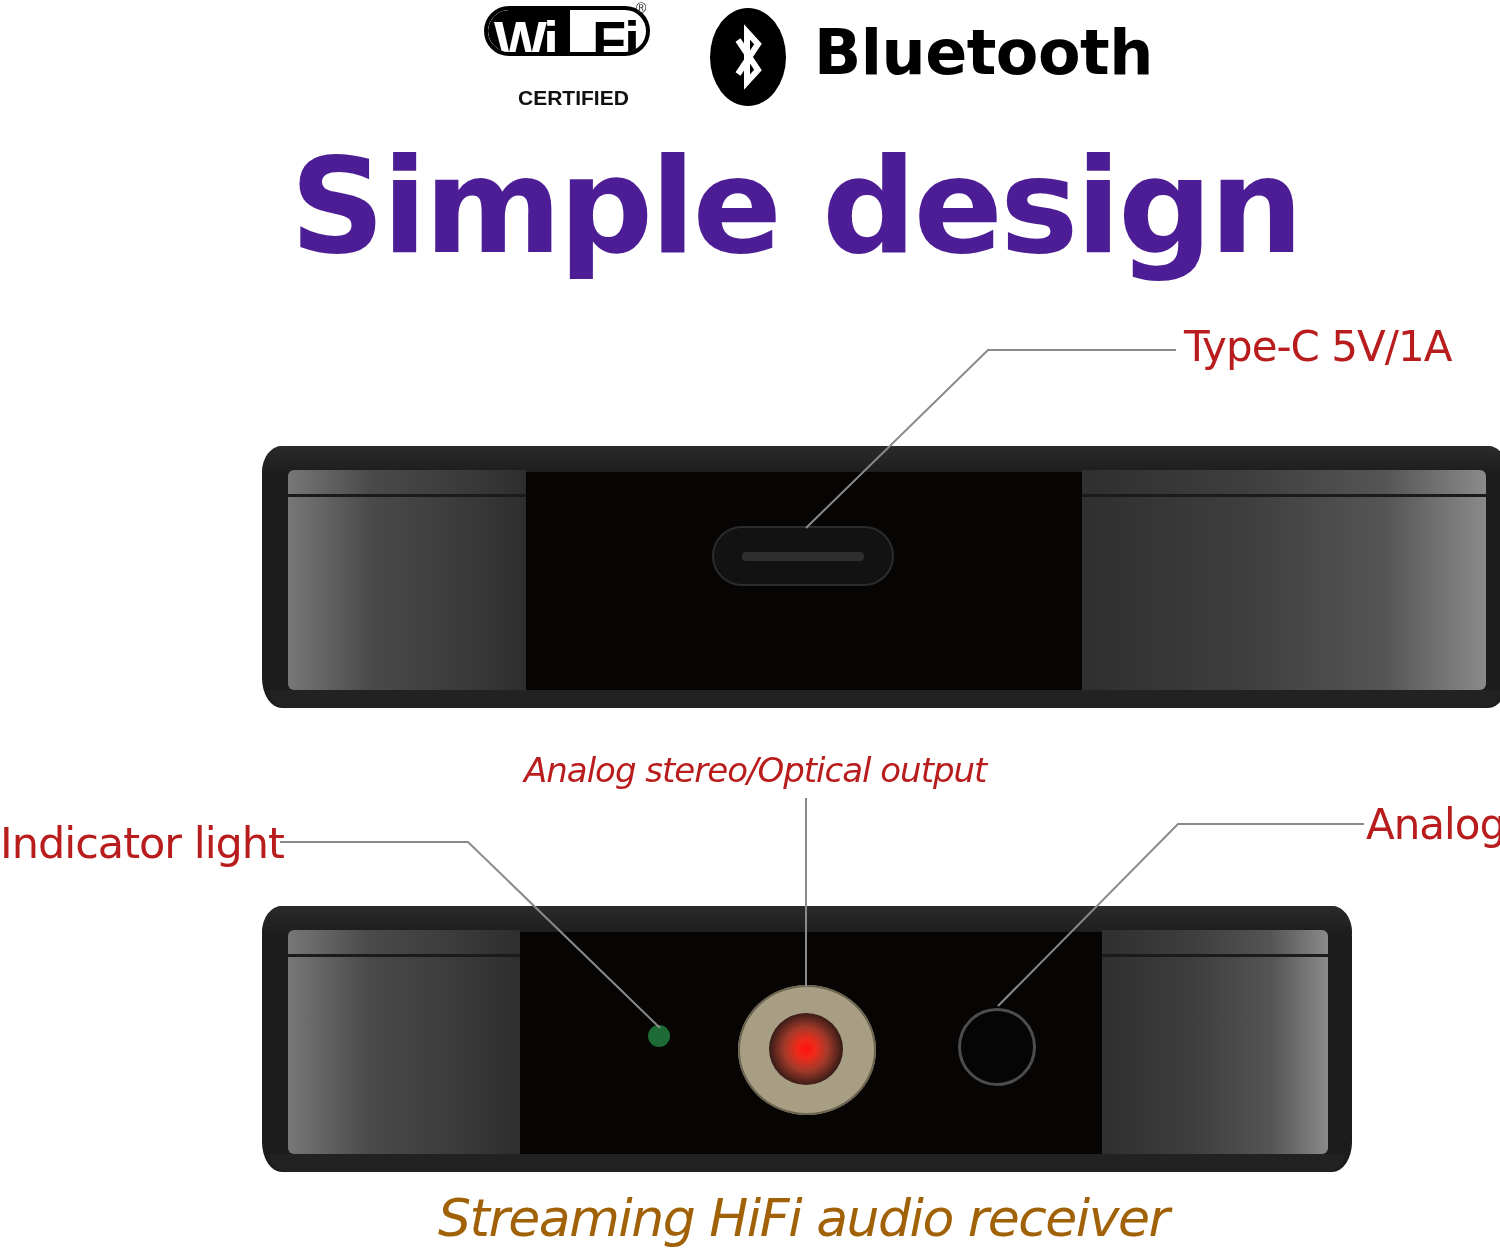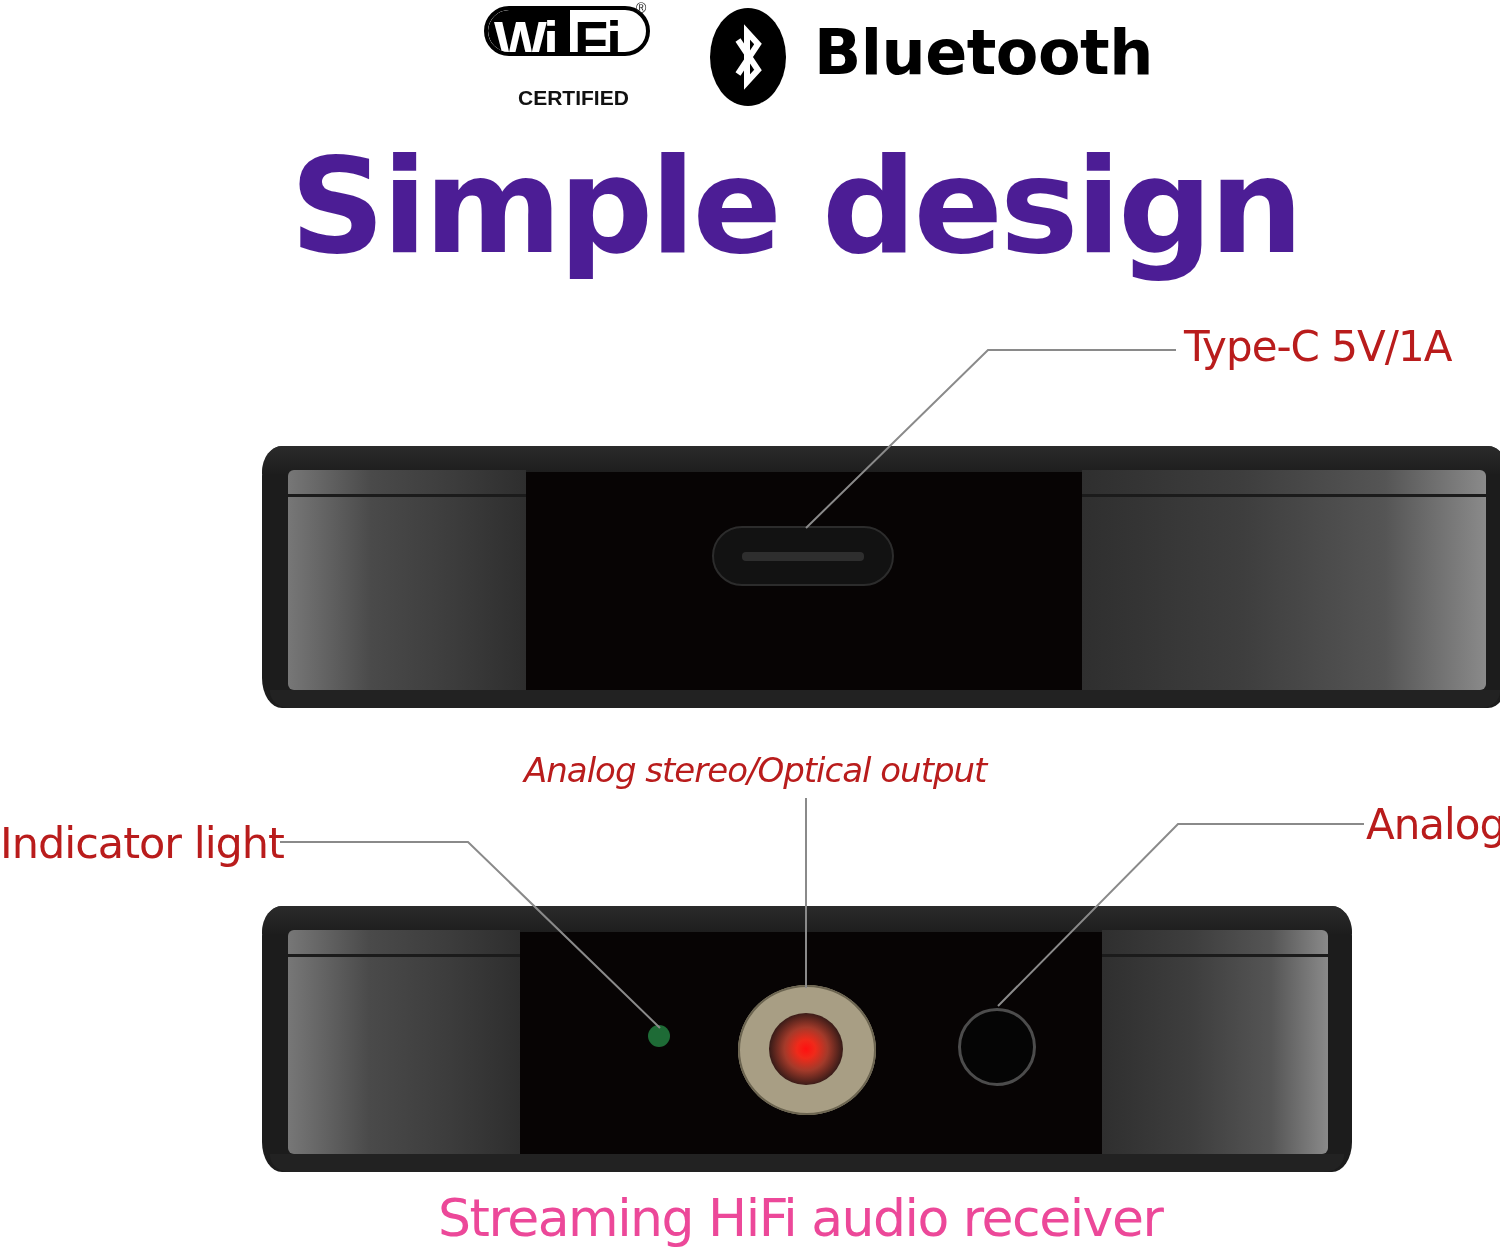--- a/index.html
+++ b/index.html
@@ -4,38 +4,38 @@
 <style>
   html, body { margin:0; padding:0; background:#ffffff; }
   body { width:1500px; height:1255px; position:relative; overflow:hidden; font-family:"DejaVu Sans", sans-serif; }
   .abs { position:absolute; }
 
   
   .wifi-logo { left:484px; top:6px; width:170px; height:108px; }
   .wifi-box { position:absolute; left:0; top:0; width:166px; height:50px; border:4px solid #000; border-radius:28px; box-sizing:border-box; overflow:hidden; background:#fff; }
   .wifi-black { position:absolute; left:0; top:0; width:82px; height:100%; background:#000; border-radius:22px 0 0 22px; }
   .wifi-wi { position:absolute; left:6px; top:-2px; font:bold 56px "Liberation Sans", sans-serif; color:#fff; letter-spacing:-3px; }
-  .wifi-fi { position:absolute; left:86px; top:-2px; font:bold 56px "Liberation Sans", sans-serif; color:#000; letter-spacing:-2px; }
+  .wifi-fi { position:absolute; left:104px; top:-2px; font:bold 56px "Liberation Sans", sans-serif; color:#000; letter-spacing:-2px; }
   .wifi-reg { position:absolute; left:152px; top:-6px; font:14px "Liberation Sans", sans-serif; color:#222; }
   .wifi-cert { position:absolute; left:34px; top:80px; font:bold 21px "Liberation Sans", sans-serif; color:#111; letter-spacing:0px; }
 
   .bt-logo { left:710px; top:8px; width:76px; height:98px; background:#000; border-radius:38px / 49px; }
   .bt-logo svg { position:absolute; left:18px; top:14px; }
   .bt-word { left:814px; top:16px; font:bold 62px "DejaVu Sans", sans-serif; color:#000; letter-spacing:-0.5px; line-height:74px; }
 
   
   .headline { left:290px; top:126px; width:1000px; text-align:left; font:bold 132px "DejaVu Sans", sans-serif; color:#4c1d95; letter-spacing:-3px; line-height:160px; white-space:nowrap; }
 
   
   .label { font-family:"DejaVu Sans", sans-serif; font-weight:normal; color:#b91c1c; white-space:nowrap; letter-spacing:-1px; }
   .lbl-typec { left:1184px; top:322px; font-size:42px; }
   .lbl-analog { left:524px; top:750px; font-size:34px;font-style:italic; }
   .lbl-indicator { left:0; top:818px; font-size:43px; }
   .lbl-button { left:1366px; top:800px; font-size:42px; }
-  .caption { left:438px; top:1188px; font-size:52px; color:#ec4899; letter-spacing:-1.5px; }
+  .caption { left:438px; top:1188px; font-size:52px; color:#a16207; letter-spacing:-1.5px;font-style:italic; }
 
   
   .device { position:absolute; }
   .dev-shell { position:absolute; inset:0; background:#1c1c1c; border-radius:20px / 30px; }
   .dev-lip { position:absolute; left:0; right:0; top:0; height:28px; background:linear-gradient(#2b2b2b,#1d1d1d); border-radius:20px 20px 0 0 / 26px 26px 0 0; }
   .dev-side { position:absolute; background:linear-gradient(90deg,#777 0%,#4a4a4a 35%,#3c3c3c 70%,#2e2e2e 100%); border-radius:6px 0 0 6px; }
   .dev-side.right { background:linear-gradient(90deg,#2f2f2f 0%,#3e3e3e 40%,#555 75%,#8a8a8a 100%); border-radius:0 6px 6px 0; }
   .dev-side .seam { position:absolute; left:0; right:0; top:24px; height:3px; background:#1b1b1b; }
   .dev-panel { position:absolute; background:#070404; }
   .dev-bottom { position:absolute; left:8px; right:8px; bottom:0; height:18px; background:#222; border-radius:0 0 20px 20px / 0 0 16px 16px; }

